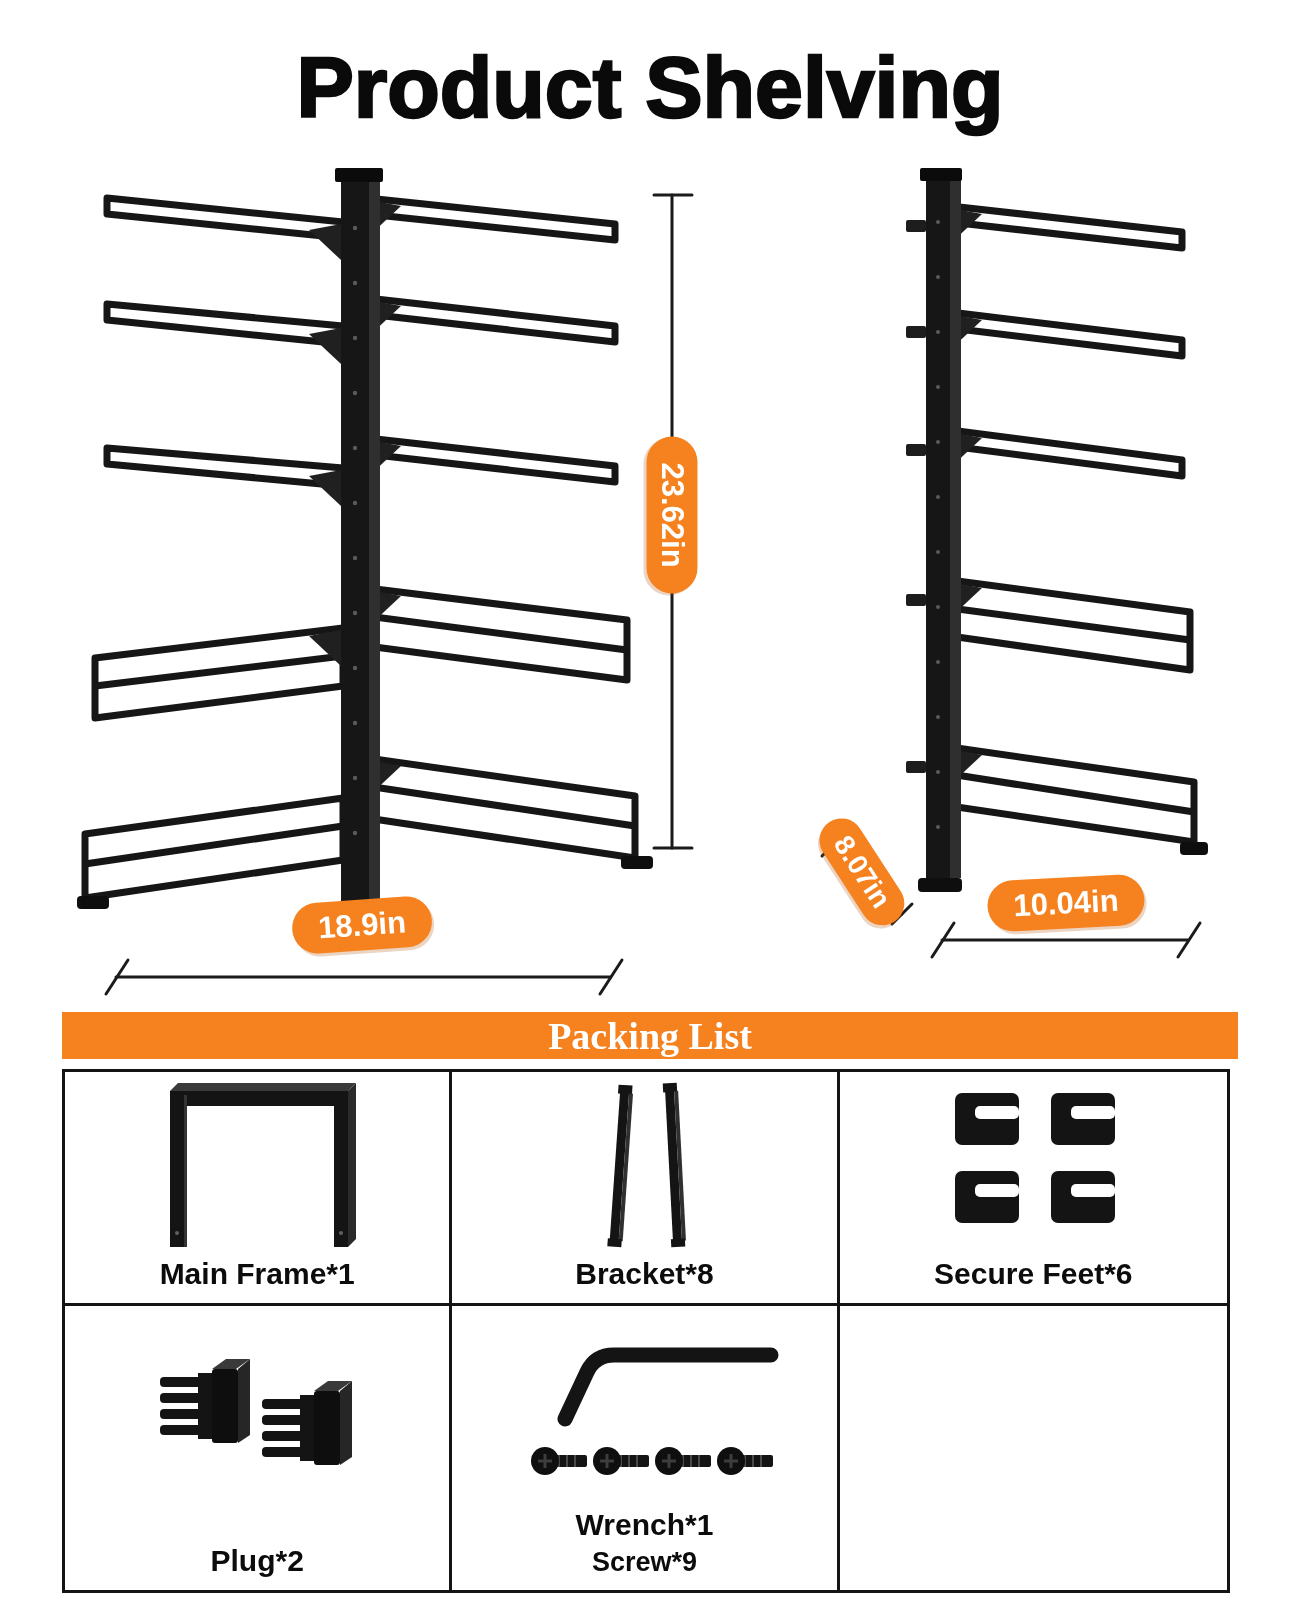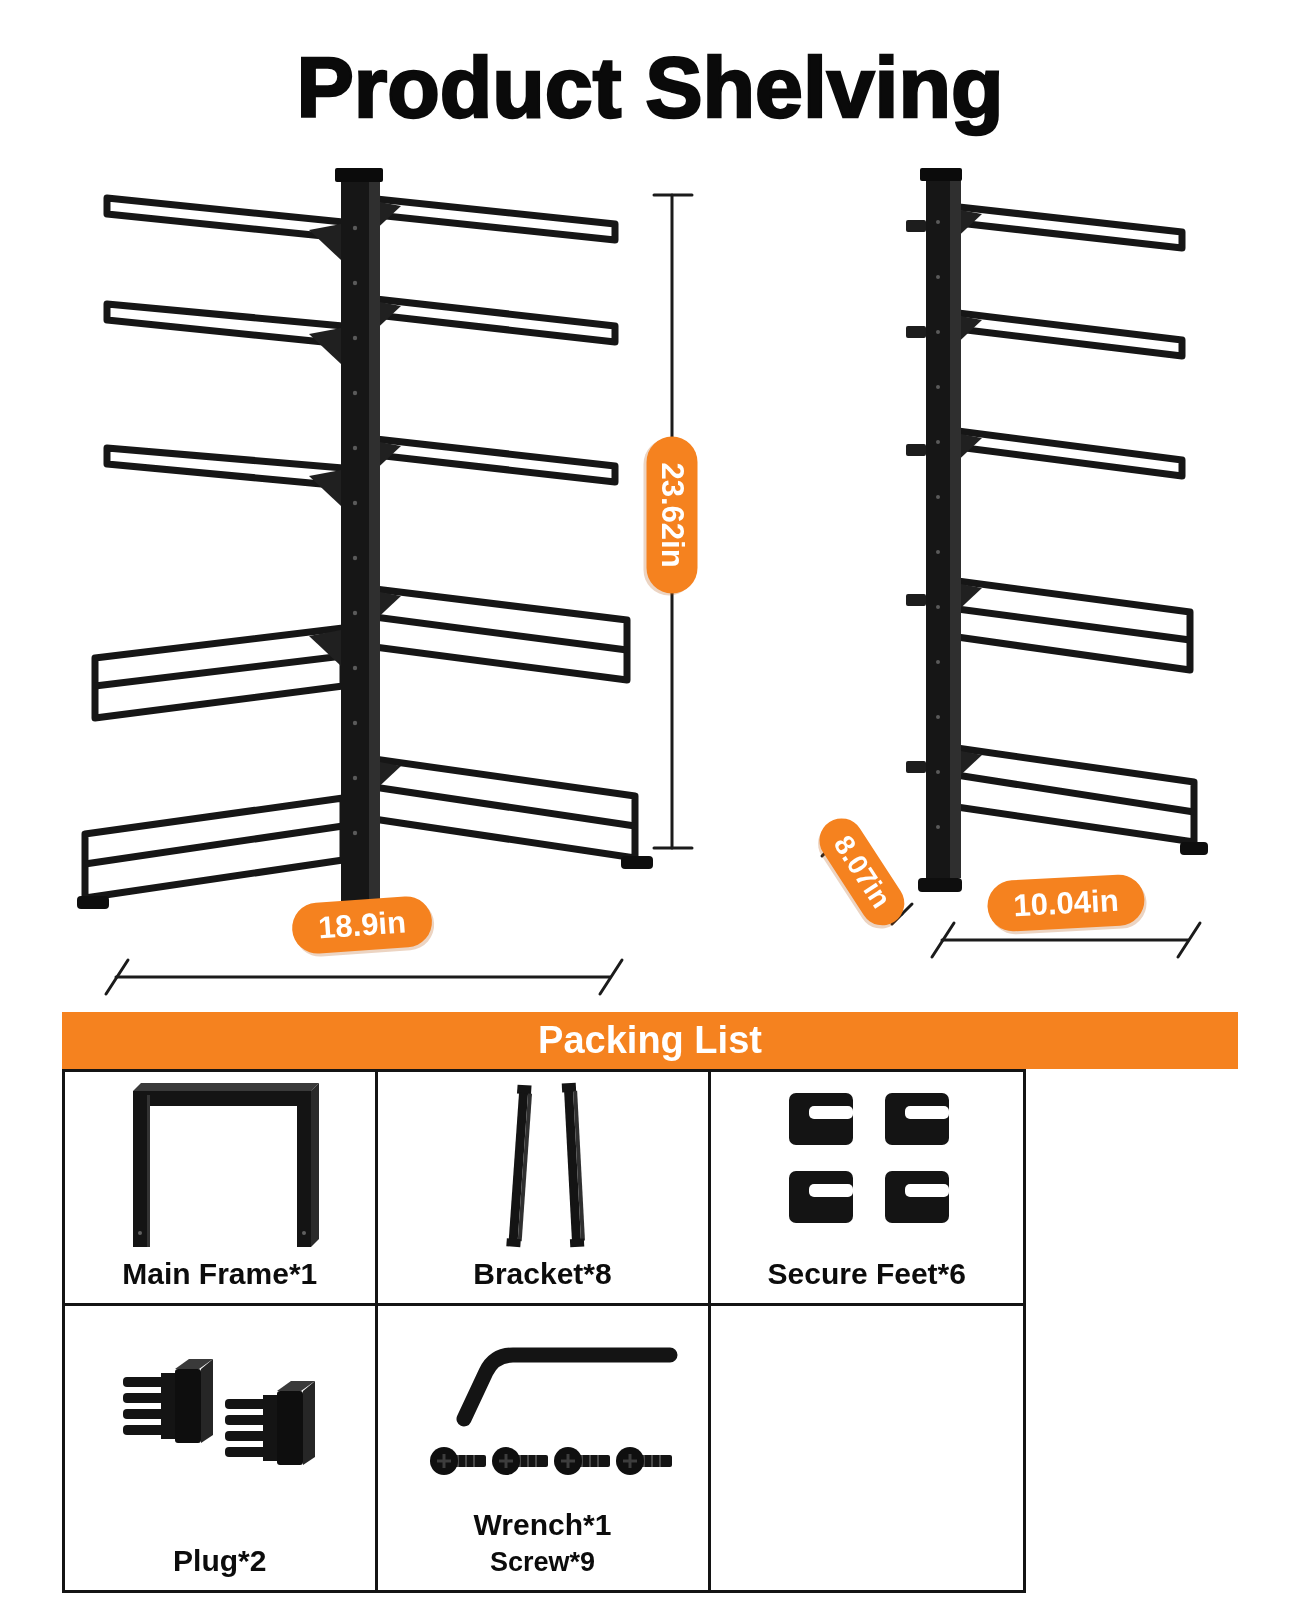--- a/index.html
+++ b/index.html
@@ -20,28 +20,28 @@
   .dim-badge {
     position:absolute;
     background:#F5821F; color:#ffffff;
     font-weight:bold; font-size:31px; line-height:1;
     padding:10px 26px; border-radius:34px;
     white-space:nowrap; transform-origin:center;
     box-shadow:2px 3px 0 rgba(178,84,10,0.25);
   }
 
   .packing-header {
-    position:absolute; left:62px; top:1012px; width:1176px; height:57px;
+    position:absolute; left:62px; top:1012px; width:1176px; height:47px;
     background:#F5821F; color:#ffffff;
     display:flex; align-items:center; justify-content:center;
-    font-size:38px; font-weight:bold;
+    font-size:38px; font-weight:bold;font-family:Liberation Serif, serif;
   }
 
   .packing-grid {
-    position:absolute; left:62px; top:1069px; width:964px; height:524px;
+    position:absolute; left:62px; top:1069px; width:1168px; height:524px;
     display:grid; grid-template-columns:repeat(3,1fr); grid-template-rows:234px 1fr;
     border:3px solid #141414;
   }
   .cell {
     border-right:3px solid #141414; border-bottom:3px solid #141414;
     display:flex; flex-direction:column; align-items:center;
   }
   .cell:nth-child(3n) { border-right:none; }
   .cell:nth-child(n+4) { border-bottom:none; }
   .cell .art { flex:1; display:flex; align-items:center; justify-content:center; width:100%; }

